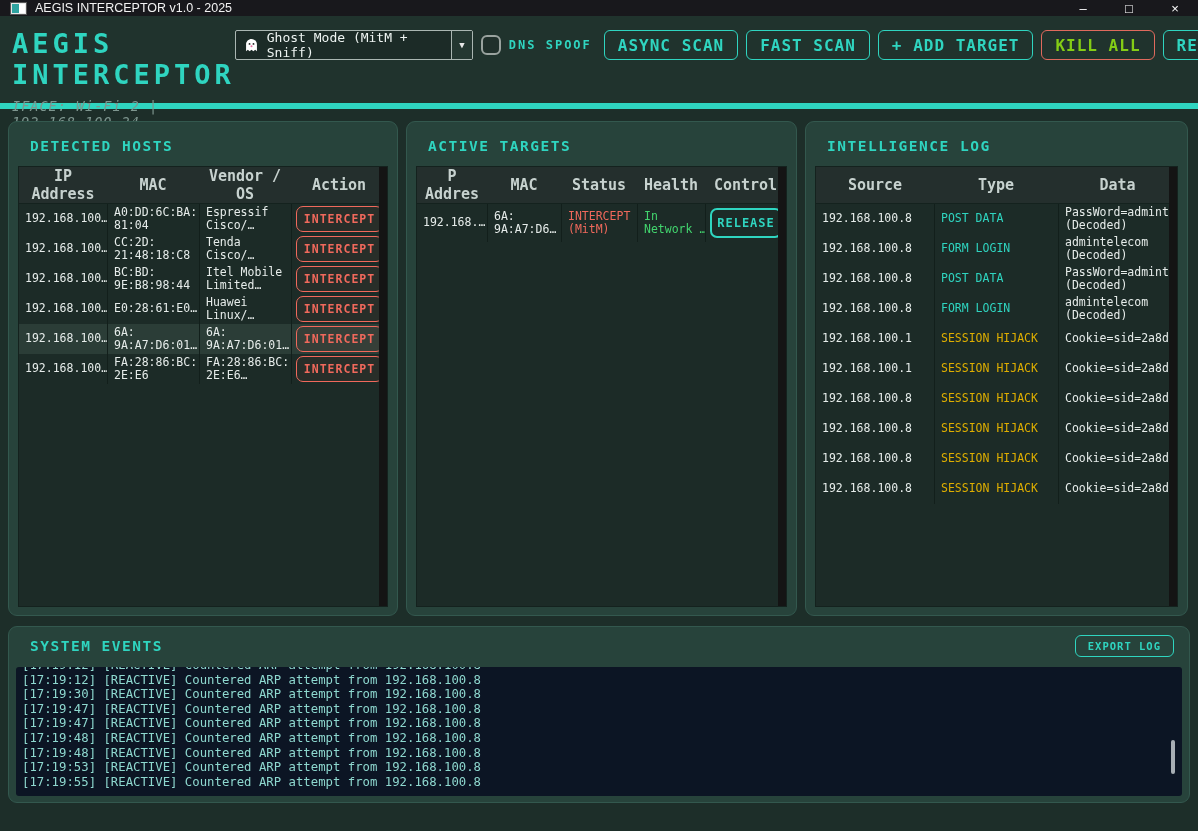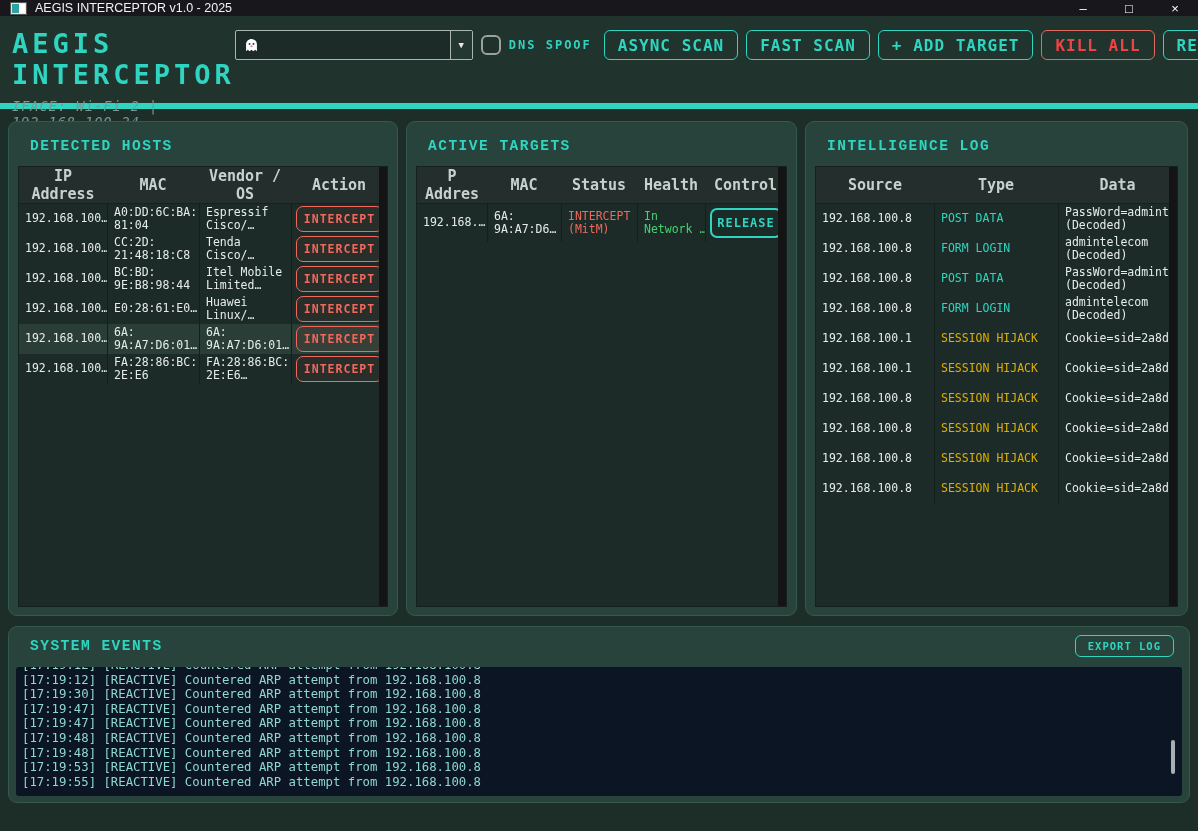--- a/index.html
+++ b/index.html
@@ -36,35 +36,35 @@
   .mode-select .ghost { margin-right:8px; display:flex; }
   .mode-select .arrow-box { margin-left:auto; width:22px; height:100%; border-left:1px solid #aab6b2;
     display:flex; align-items:center; justify-content:center; font-size:9px; color:#e8e8e8; background:#243731; }
 
   .checkbox { width:20px; height:20px; border:2px solid #9aa39f; border-radius:6px; background:#20302b; }
   .chk-label { color:#2fd5c0; font-size:12px; font-weight:bold; letter-spacing:2px; margin-right:4px; white-space:nowrap; }
 
   .tbtn { background:transparent; border:1px solid #2fd5c0; color:#2fd5c0; border-radius:6px;
     font-family:"DejaVu Sans Mono", monospace; font-size:16px; font-weight:bold; letter-spacing:1px;
     padding:0 13px; height:30px; cursor:pointer; white-space:nowrap; }
-  .tbtn.danger { border-color:#e06a5d; color:#ef4444; }
+  .tbtn.danger { border-color:#e06a5d; color:#84cc16; }
   .gear-btn { width:38px; height:30px; background:#223831; border:1px solid #2fd5c0; border-radius:6px;
     color:#b4a9b2; font-size:15px; display:flex; align-items:center; justify-content:center; cursor:pointer; }
 
   .accent-bar { height:6px; background:#2fd5c0; }
 
   
   .main { display:flex; gap:8px; padding:12px 8px 0 8px; height:507px; }
   .panel { background:#27433b; border:1px solid #33584e; border-radius:9px; padding:10px 7px 8px 7px;
     display:flex; flex-direction:column; }
   .p-hosts { width:390px; }
   .p-targets { width:391px; }
   .p-intel { width:383px; }
   .panel-title { color:#2fd5c0; font-size:14.5px; font-weight:bold; letter-spacing:1.5px;
-    margin:6px 0 12px 14px;font-family:Liberation Mono, monospace; }
+    margin:6px 0 12px 14px; }
   .panel-head-row { display:flex; align-items:center; margin:2px 0 10px 0;gap:40px; }
   .panel-head-row .panel-title { margin:0 0 0 14px; }
 
   .tbl { flex:1; background:#1c2b27; border:1px solid #14221e; position:relative; overflow:hidden;
     margin:0 2px; }
   .scroll-strip { position:absolute; top:0; right:0; bottom:0; width:8px; background:#141414; }
 
   .thead { display:grid; height:37px; background:#242f2d; align-items:center;
     font-size:15px; font-weight:bold; color:#c7d2cf; border-bottom:1px solid #14221e; }
   .thead .hcell { text-align:center; }
@@ -130,20 +130,21 @@
   <div class="header-right">
     <div class="mode-select">
       <span class="ghost">
         <svg width="15" height="15" viewBox="0 0 16 16">
             <path fill="#ffffff" d="M8 1C4.8 1 2.2 3.6 2.2 6.8V14l1.9-1.5L6 14l2-1.5L10 14l1.9-1.5L13.8 14V6.8C13.8 3.6 11.2 1 8 1z"></path>
             <circle cx="5.9" cy="6.3" r="1" fill="#222"></circle>
             <circle cx="10.1" cy="6.3" r="1" fill="#222"></circle>
             <circle cx="8" cy="8.8" r="1.1" fill="#e86ca0"></circle>
           </svg>
       </span>
+      <span>Ghost Mode (MitM + Sniff)</span>
       <span class="arrow-box">▼</span>
     </div>
     <div class="checkbox"></div>
     <span class="chk-label">DNS SPOOF</span>
     <button class="tbtn">ASYNC SCAN</button>
     <button class="tbtn">FAST SCAN</button>
     <button class="tbtn">+ ADD TARGET</button>
     <button class="tbtn danger">KILL ALL</button>
     <button class="tbtn">RESTORE</button>
     <div class="gear-btn">

